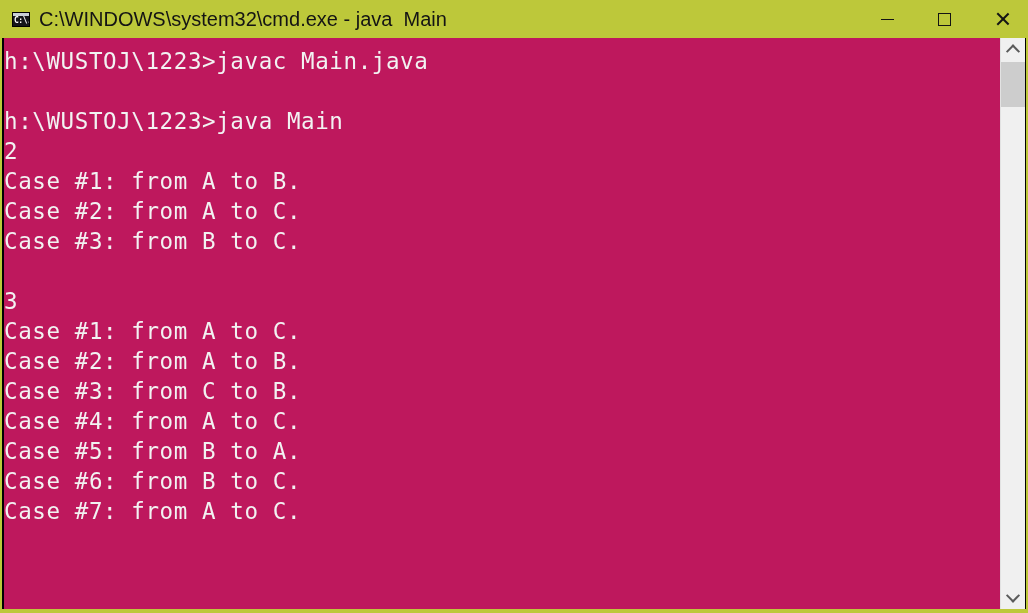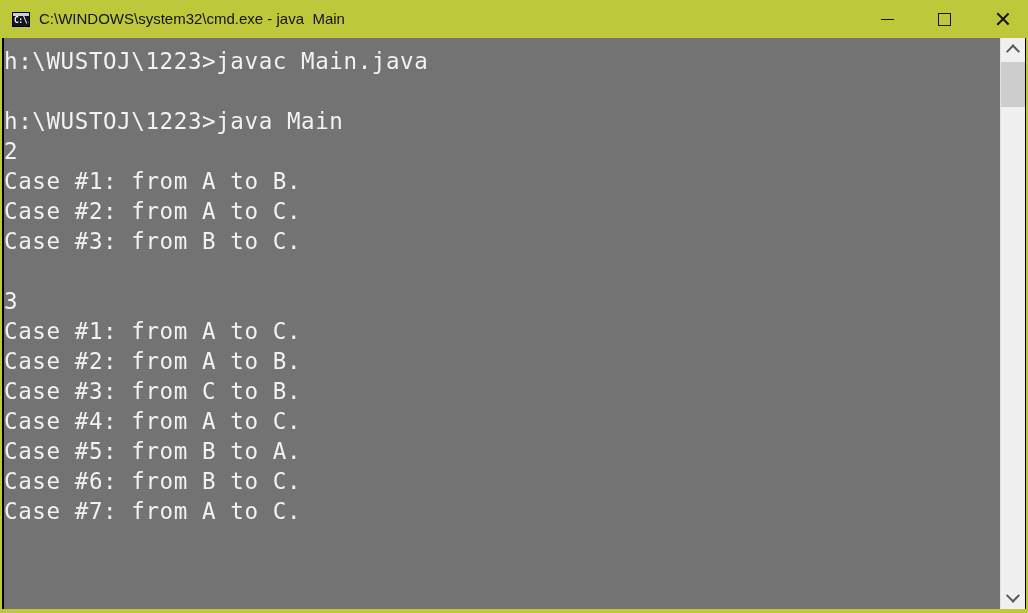--- a/index.html
+++ b/index.html
@@ -65,21 +65,21 @@
     font-family: "DejaVu Sans Mono", monospace;
     font-size: 8px;
     line-height: 8px;
     color: #ffffff;
     letter-spacing: -0.5px;
     font-weight: bold;
   }
 
   #title-text {
     font-family: "Liberation Sans", sans-serif;
-    font-size: 15px;
+    font-size: 20px;
     color: #141414;
     white-space: pre;
     letter-spacing: 0px;
     line-height: 38px;
   }
 
   #window-controls {
     margin-left: auto;
     display: flex;
     height: 38px;
@@ -121,21 +121,21 @@
   .glyph-close:before { transform: rotate(45deg); }
   .glyph-close:after  { transform: rotate(-45deg); }
 
   
   #console {
     position: absolute;
     top: 38px;
     left: 2px;
     width: 1000px;
     height: 571px;
-    background: #737373;
+    background: #be185d;
     overflow: hidden;
   }
 
   #console-text {
     position: absolute;
     top: 8px;
     left: 0px;
     margin: 0;
     padding: 0;
     font-family: "DejaVu Sans Mono", monospace;

